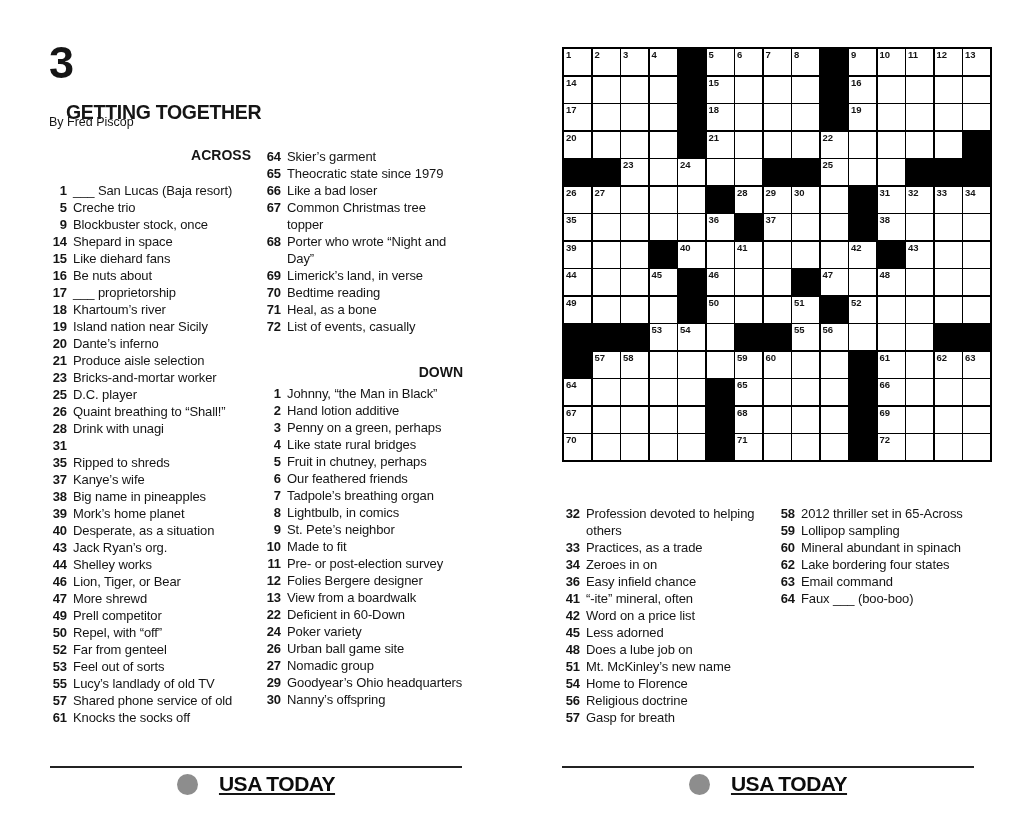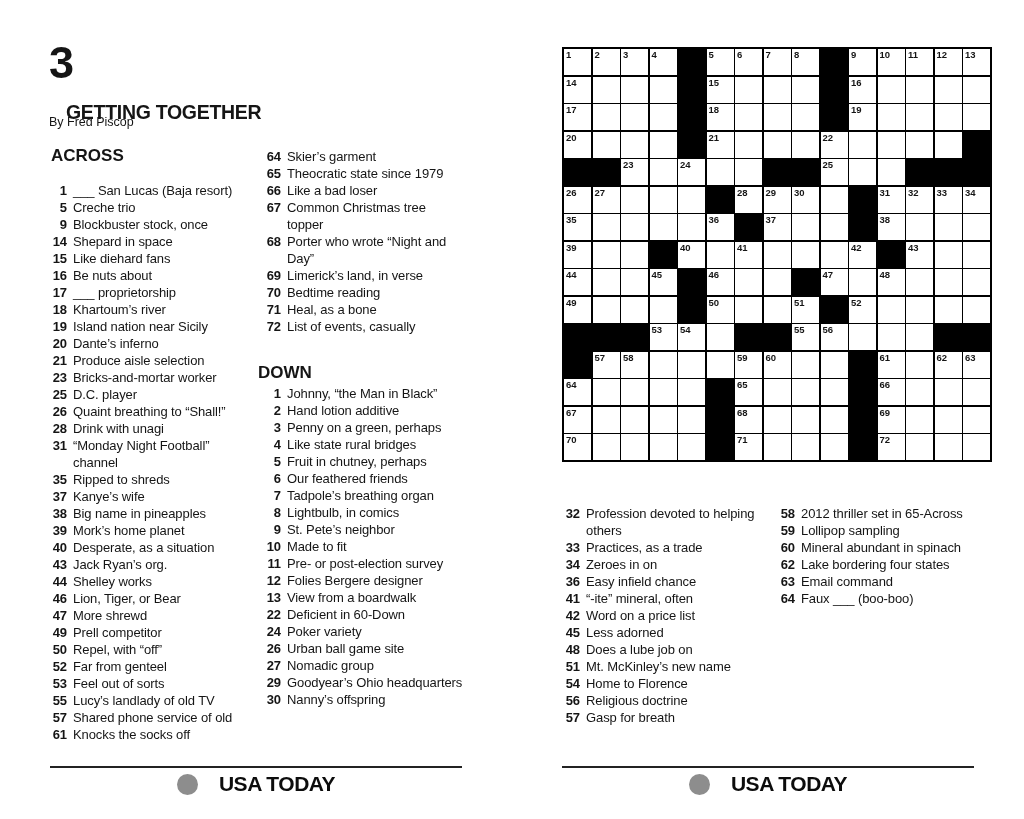--- a/index.html
+++ b/index.html
@@ -6,21 +6,21 @@
   .canvas{position:relative;width:1024px;height:819px;background:#ffffff;
           font-family:"Liberation Sans",sans-serif;color:#151515;overflow:hidden;}
   .abs{position:absolute;}
 
   
   .puzzle-number{left:49px;top:40px;font-size:45px;font-weight:800;line-height:1;letter-spacing:-1px;}
   .puzzle-title{left:49px;top:84px;font-size:19.5px;font-weight:800;letter-spacing:-0.3px;margin:17px;}
   .byline{left:49px;top:107px;font-size:12.5px;margin-top:8px;}
 
   
-  .clue-heading{font-size:17px;font-weight:800;line-height:17px;margin:0;}
+  .clue-heading{font-size:14px;font-weight:800;line-height:17px;margin:0;text-align:right;}
   .clues .clue{display:flex;font-size:13px;line-height:17px;letter-spacing:-0.1px;}
   .clues .cnum{font-weight:800;text-align:right;margin-right:6px;flex-shrink:0;}
   .numw16 .cnum{flex-basis:16px;}
   .numw23 .cnum{flex-basis:23px;}
   .numw19 .cnum{flex-basis:19px;}
   .ctext{flex:1;}
   .down-heading-col2{margin-top:29px;margin-bottom:4px;}
 
   .left-col1{left:51px;top:147px;width:200px;}
   .left-col1 .clues{margin-top:18px;}
@@ -32,21 +32,21 @@
   .grid{left:562px;top:47px;display:grid;background:#000;padding:2px;
         grid-template-columns:repeat(15,27px);grid-template-rows:repeat(15,26px);gap:1.5px;}
   .cell{background:#fff;position:relative;}
   .cell.black{background:#000;}
   .cellnum{position:absolute;top:1px;left:2px;font-size:9.5px;font-weight:800;line-height:1;}
 
   
   .rule{height:2px;background:#232323;width:412px;}
   .rule-left{left:50px;top:766px;}
   .rule-right{left:562px;top:766px;}
-  .logo{width:412px;display:flex;justify-content:center;align-items:center;gap:21px;top:772px;}
+  .logo{width:412px;display:flex;justify-content:center;align-items:center;gap:21px;top:772px;text-decoration:underline;}
   .logo-left{left:50px;}
   .logo-right{left:562px;}
   .logo-dot{width:21px;height:21px;border-radius:50%;}
   .logo-text{font-size:21px;font-weight:800;letter-spacing:-0.5px;color:#0c0c0c;}
 </style>
 </head>
 <body>
 
 <div class="canvas">
 
@@ -112,21 +112,20 @@
         <div class="clue">
           <span class="cnum">26</span>
           <span class="ctext">Quaint breathing to “Shall!”</span>
         </div>
         <div class="clue">
           <span class="cnum">28</span>
           <span class="ctext">Drink with unagi</span>
         </div>
         <div class="clue">
           <span class="cnum">31</span>
-          <span class="ctext">“Monday Night Football” channel</span>
         </div>
         <div class="clue">
           <span class="cnum">35</span>
           <span class="ctext">Ripped to shreds</span>
         </div>
         <div class="clue">
           <span class="cnum">37</span>
           <span class="ctext">Kanye’s wife</span>
         </div>
         <div class="clue">

